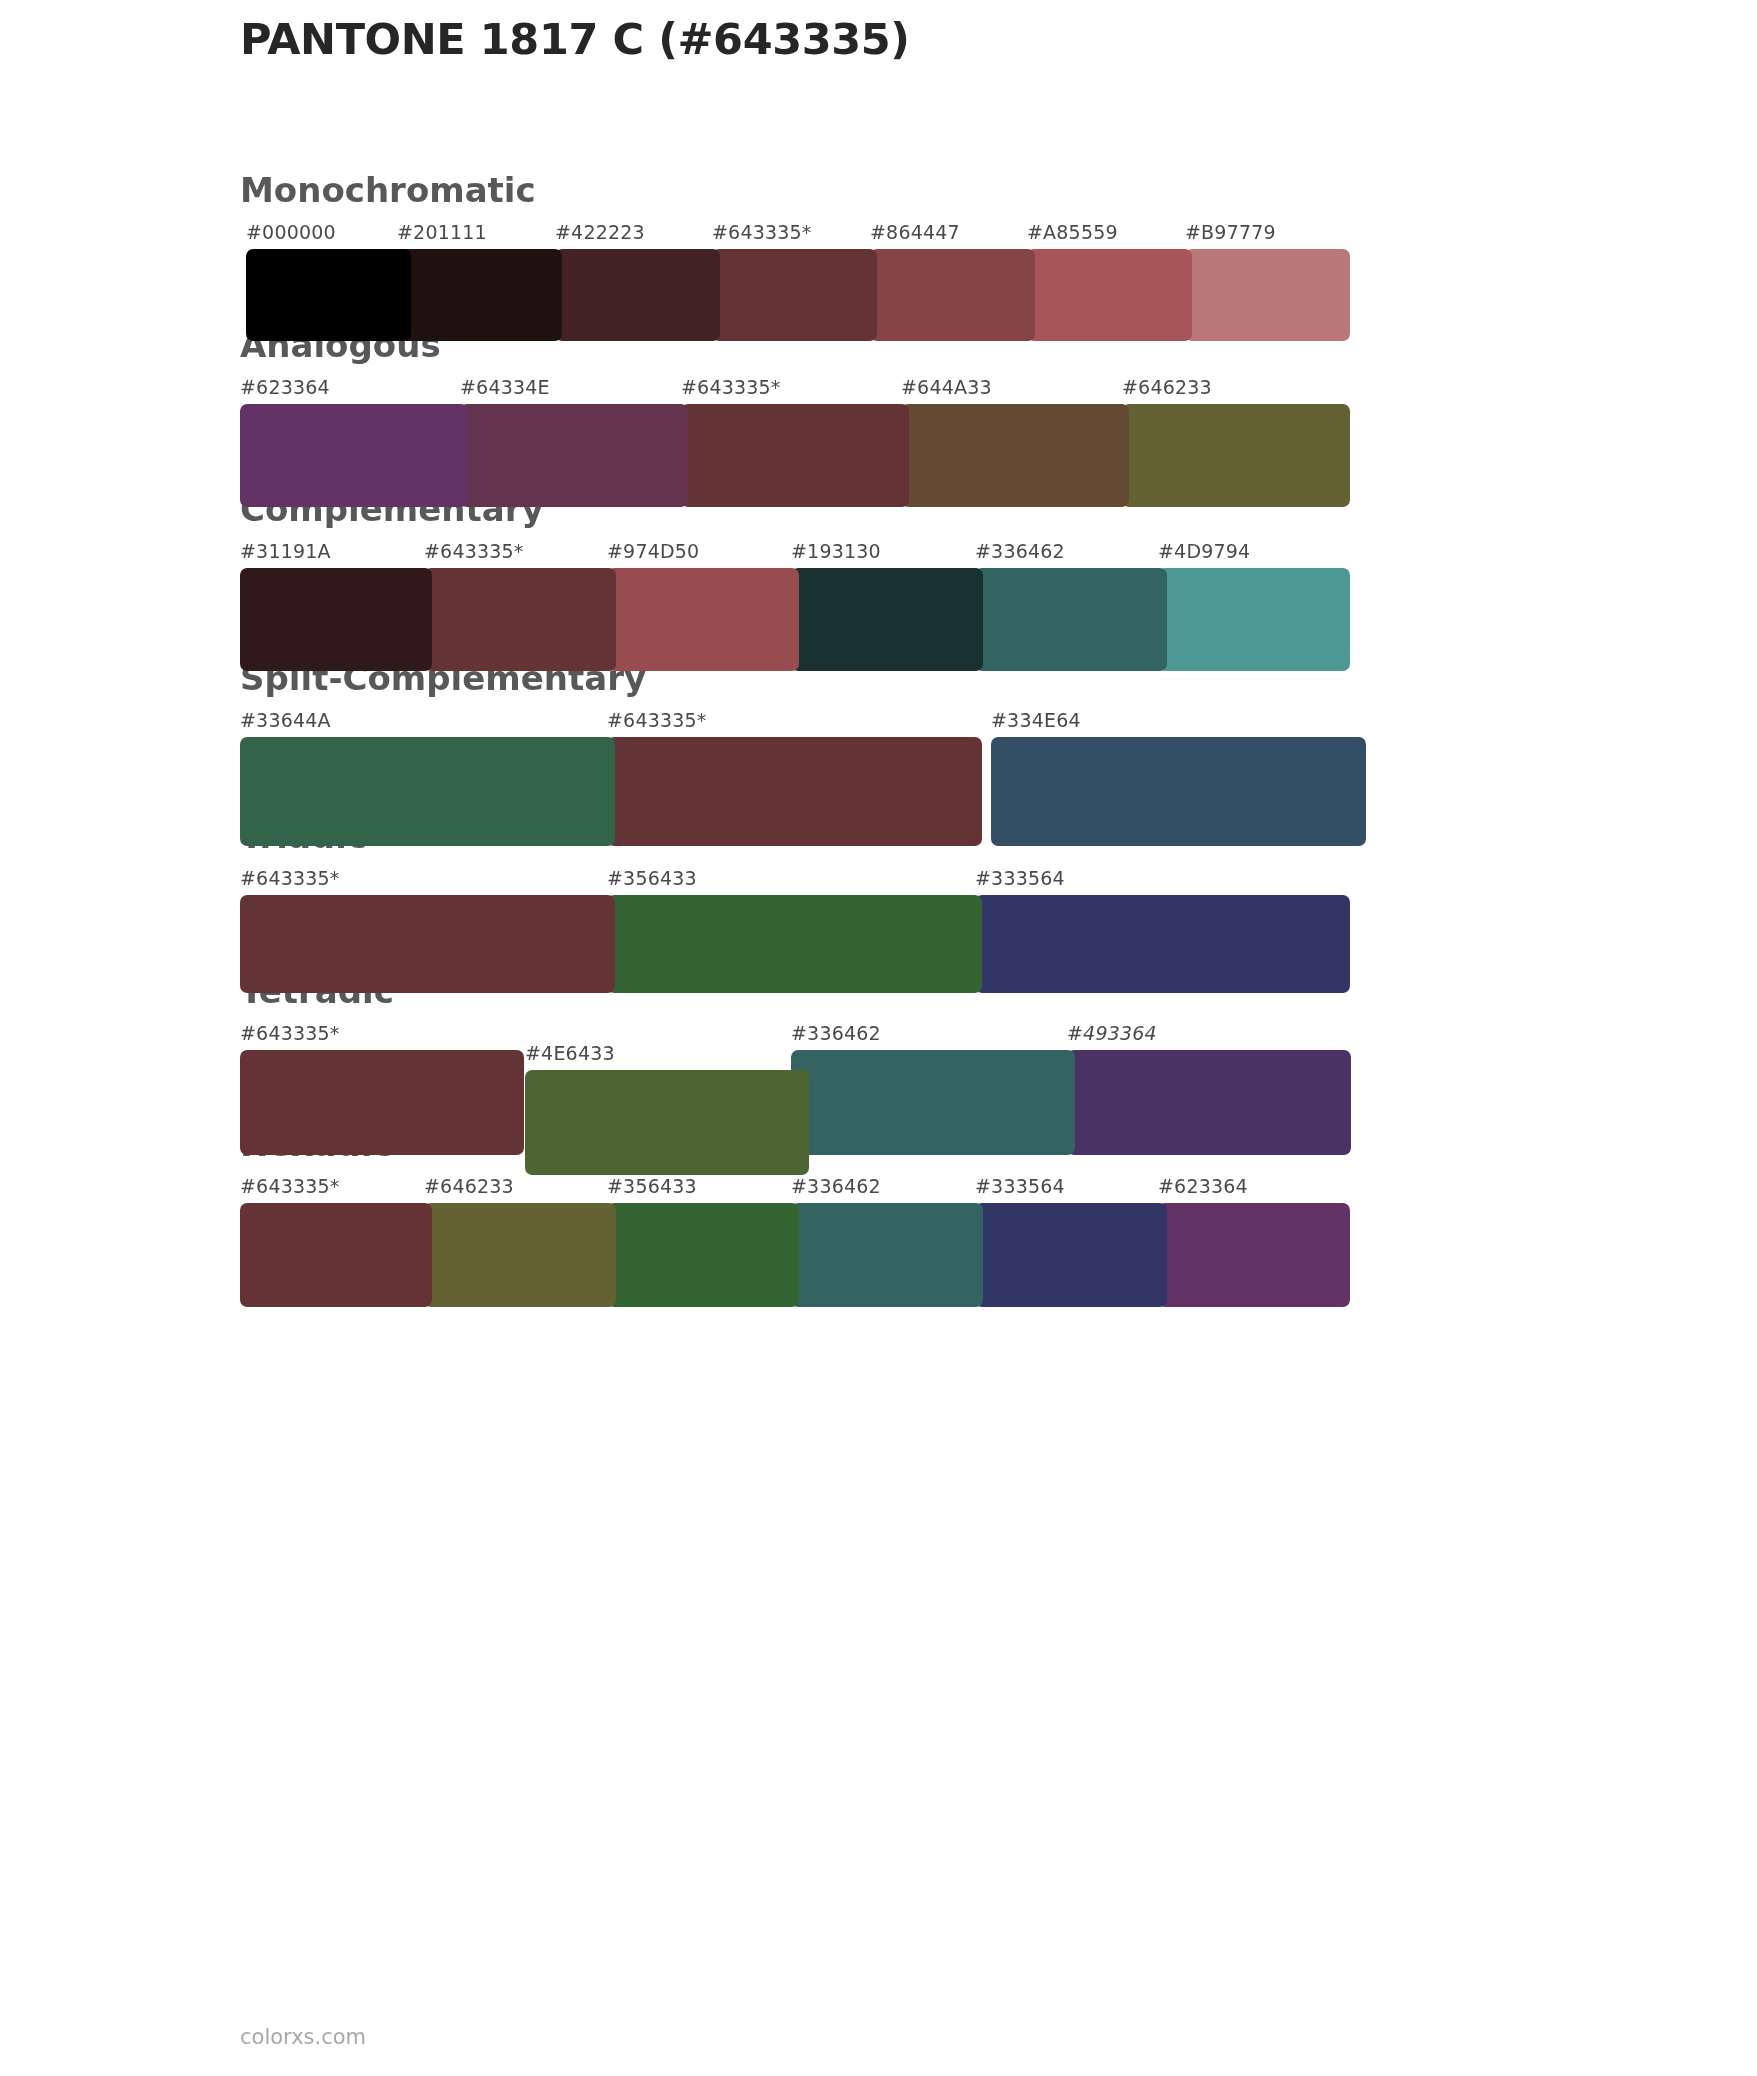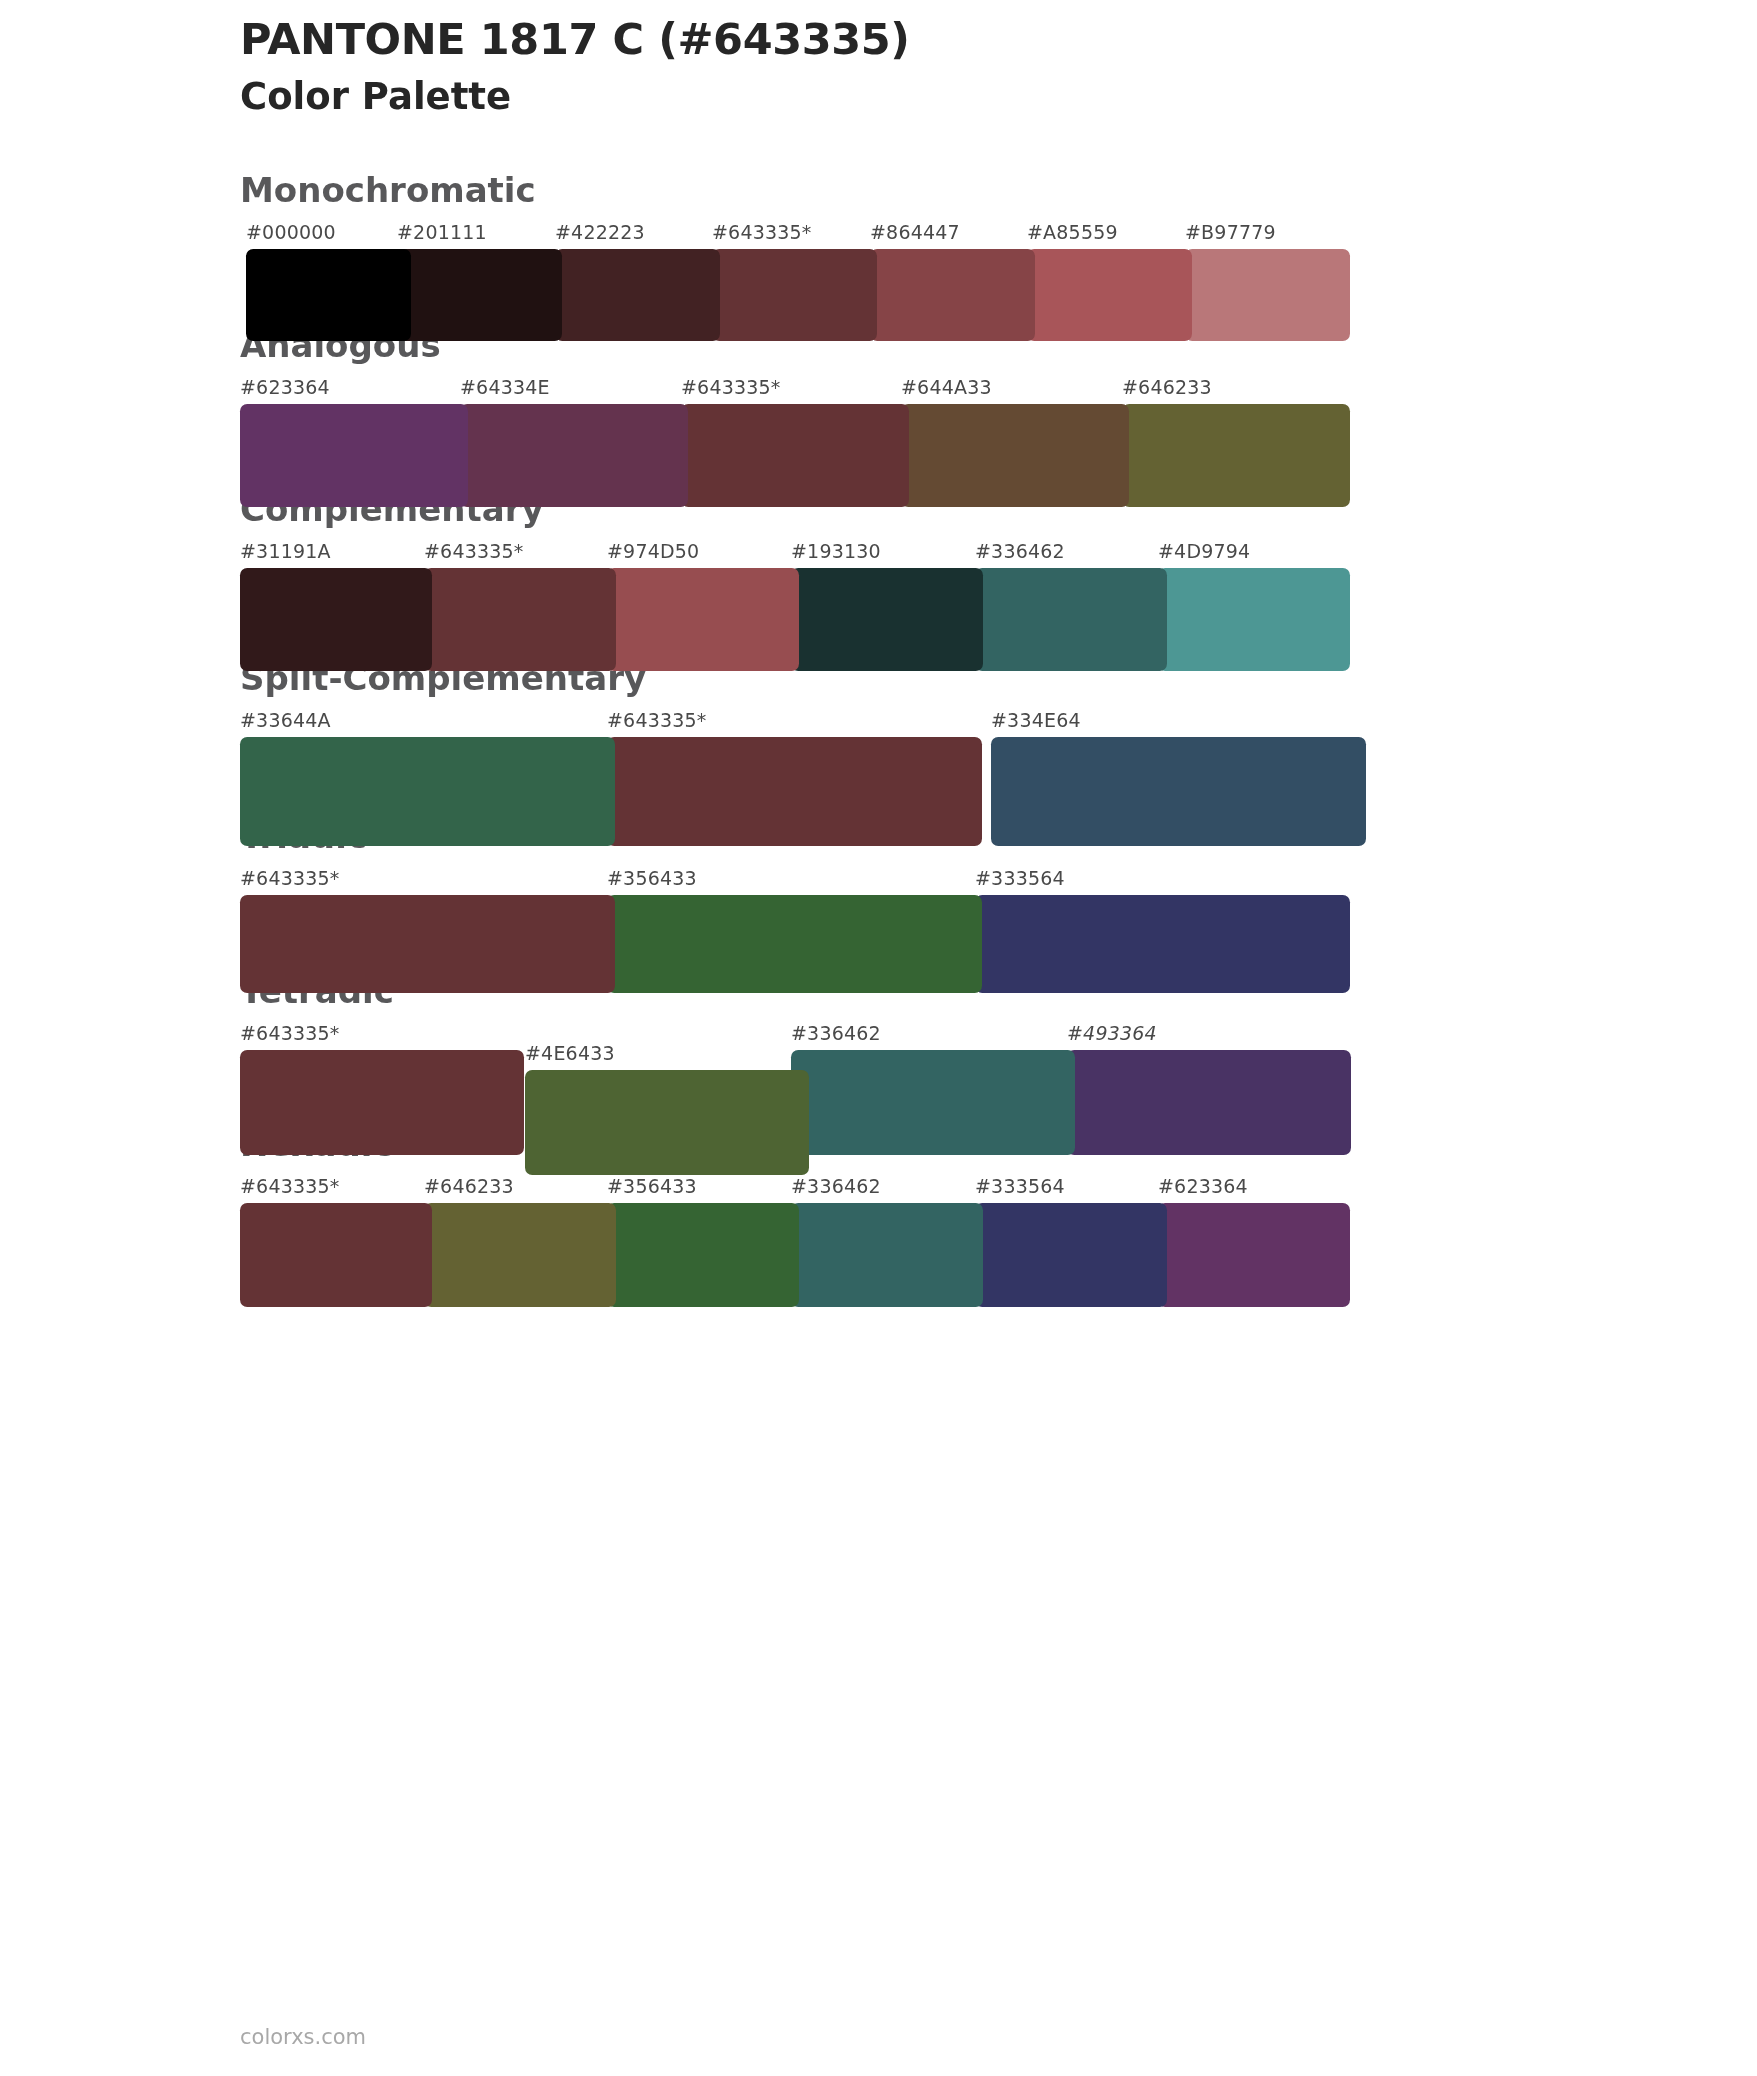--- a/index.html
+++ b/index.html
@@ -106,21 +106,20 @@
     white-space: nowrap;
   }
 </style>
 </head>
 <body>
 
 <div class="page">
 
   <div class="header">
     <h1 class="title">PANTONE 1817 C (#643335)</h1>
-    <h2 class="subtitle">Color Palette</h2>
   </div>
 
   <div class="sections" id="sections-root">
       <div class="section" style="position: absolute; left: 0px; top: 0px; width: 1757px;">
         <div class="section-heading">Monochromatic</div>
         <div class="swatch-row">
           <div class="swatch" style="left: 0px; width: 157px; height: 117px; margin-left: 6px;">
             <div class="swatch-label">#000000</div>
             <div class="swatch-chip" style="width: 165px; height: 92px; background: rgb(0, 0, 0); z-index: 7;"></div>
           </div>

